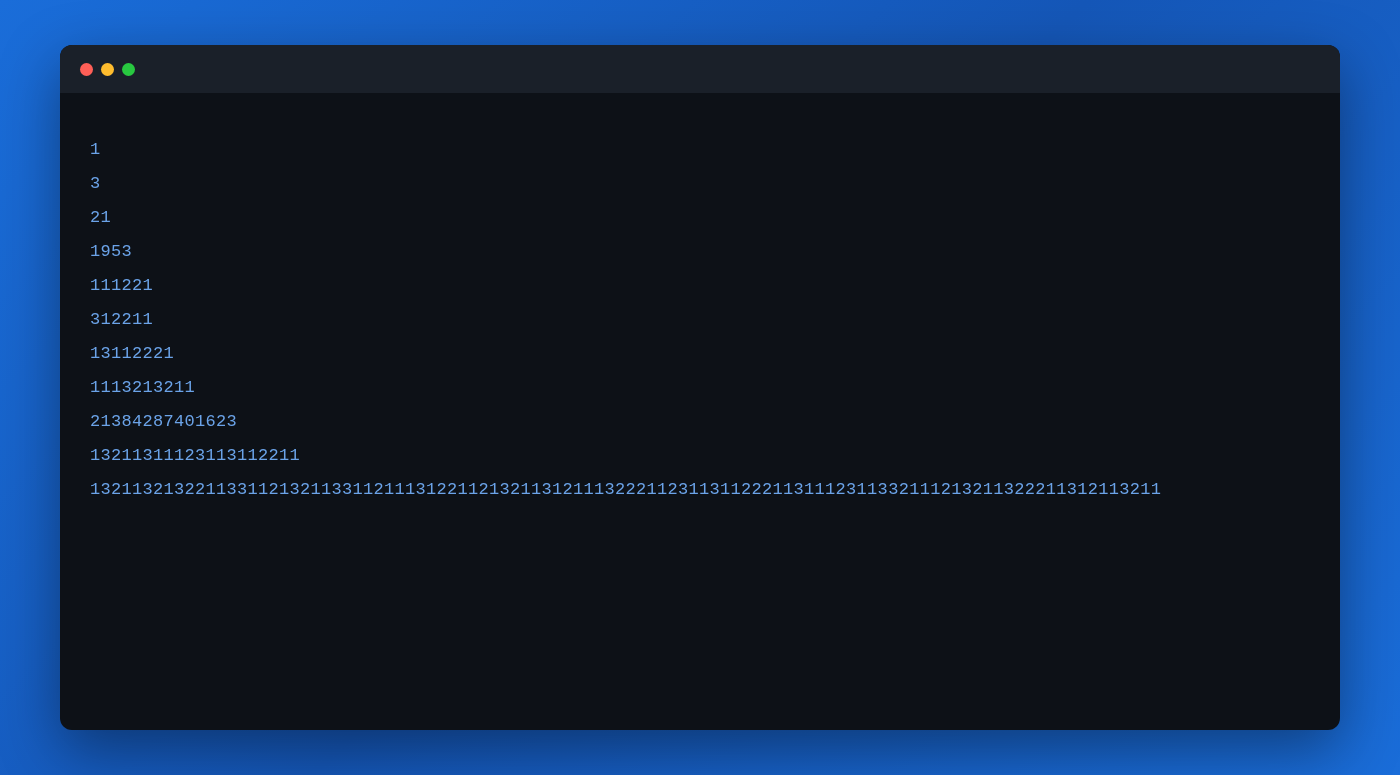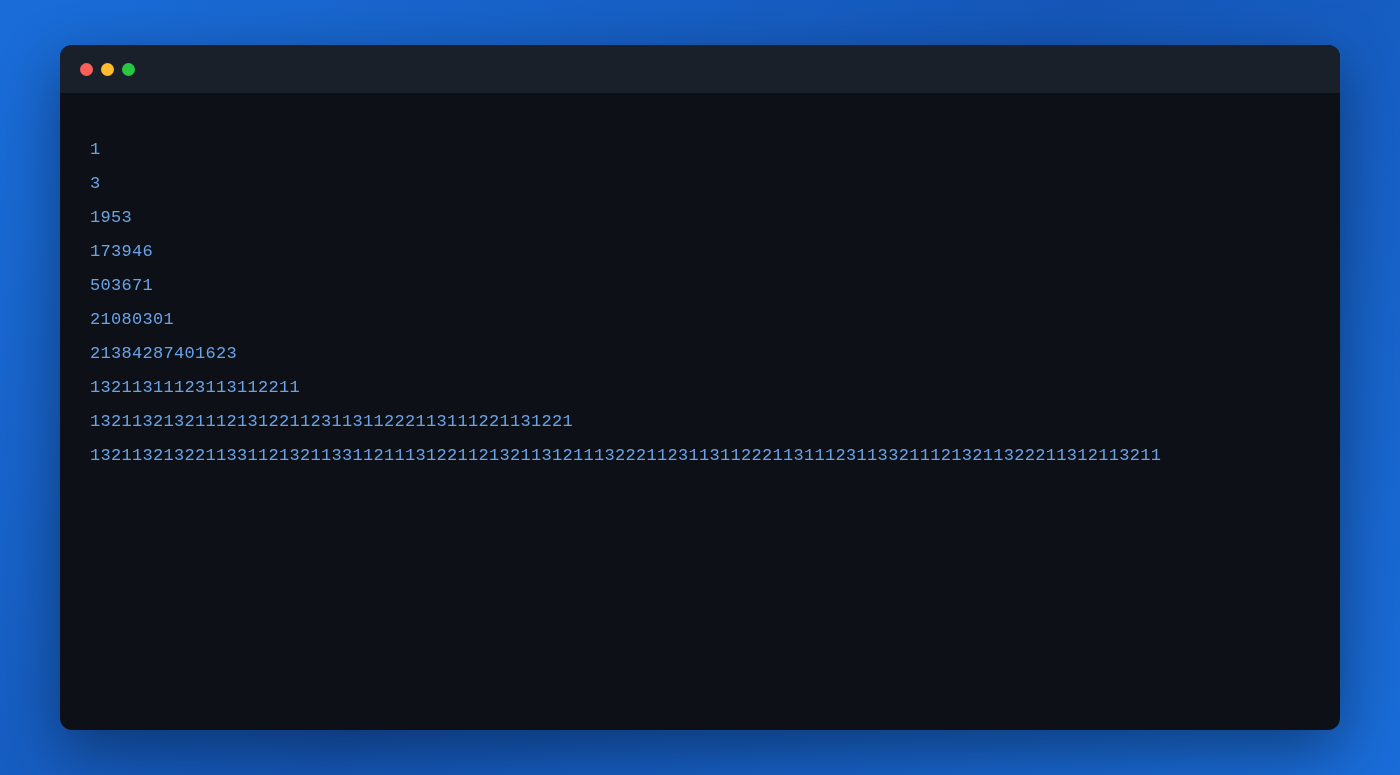--- a/index.html
+++ b/index.html
@@ -84,22 +84,23 @@
   <div class="titlebar">
     <div class="traffic-lights">
       <div class="traffic-light close"></div>
       <div class="traffic-light minimize"></div>
       <div class="traffic-light maximize"></div>
     </div>
   </div>
   <div class="terminal-content">
     <div class="line">1</div>
     <div class="line">3</div>
+    <div class="line">21</div>
     <div class="line">1953</div>
-    <div class="line">173946</div>
-    <div class="line">503671</div>
-    <div class="line">21080301</div>
+    <div class="line">111221</div>
+    <div class="line">312211</div>
+    <div class="line">13112221</div>
+    <div class="line">1113213211</div>
     <div class="line">21384287401623</div>
     <div class="line">13211311123113112211</div>
-    <div class="line">1321132132111213122112311311222113111221131221</div>
     <div class="line">132113213221133112132113311211131221121321131211132221123113112221131112311332111213211322211312113211</div>
   </div>
 </div>
 
 </body></html>

